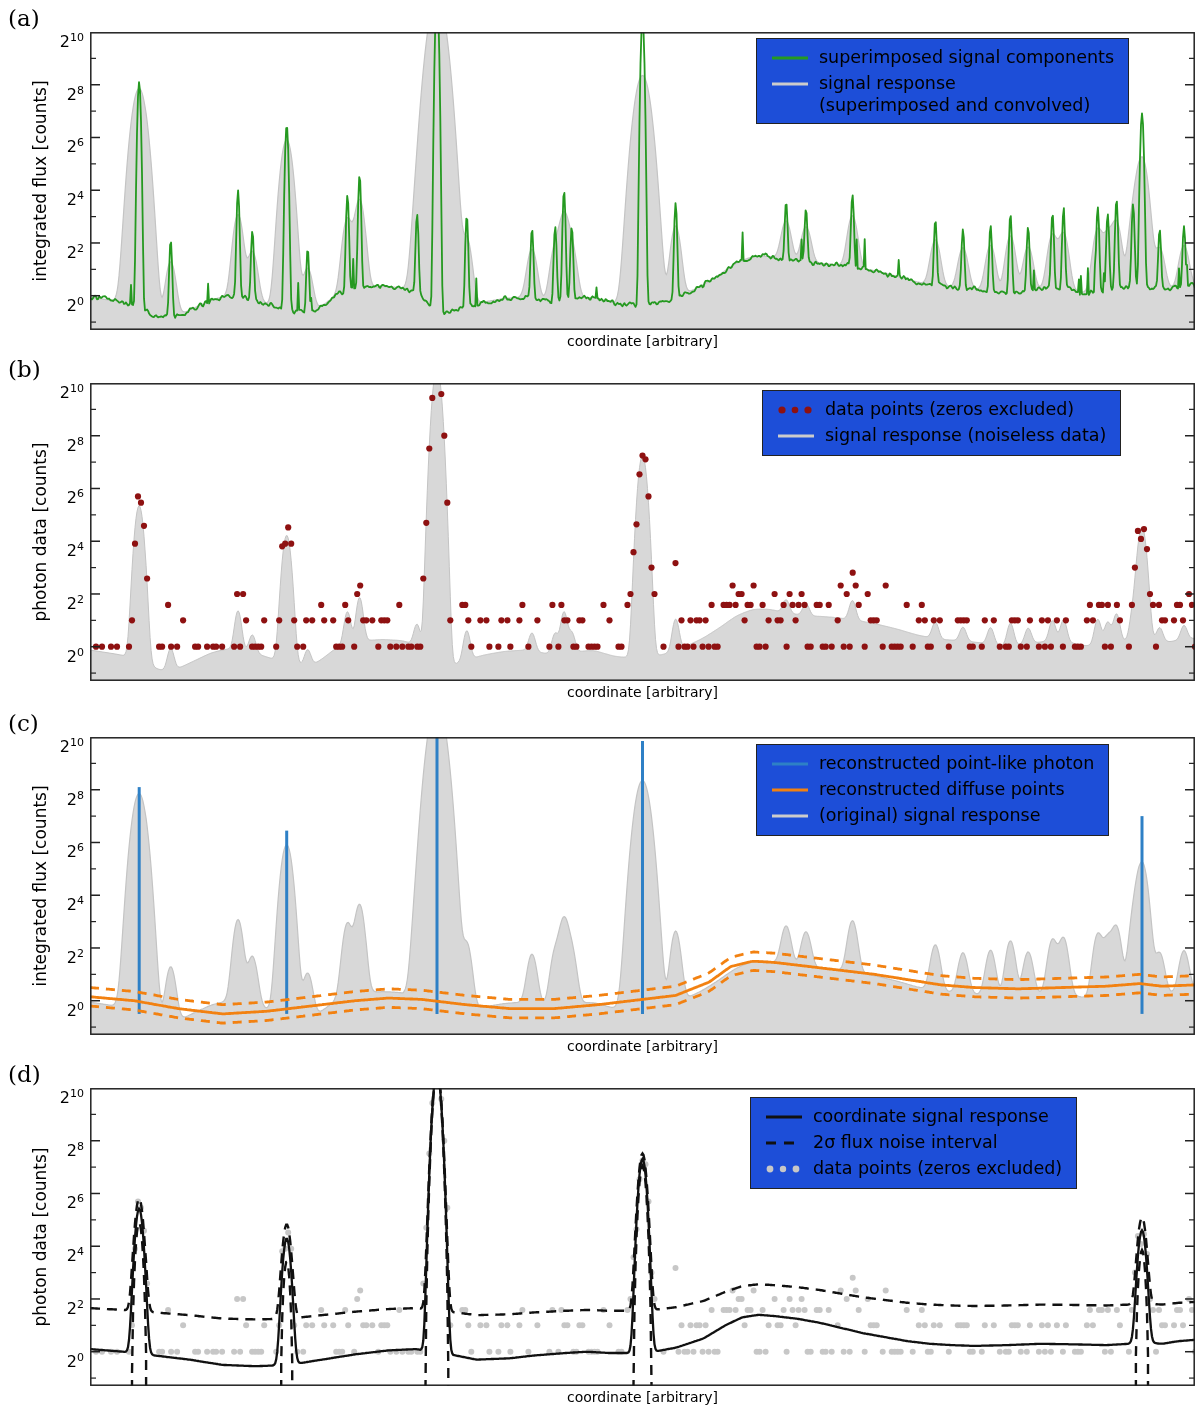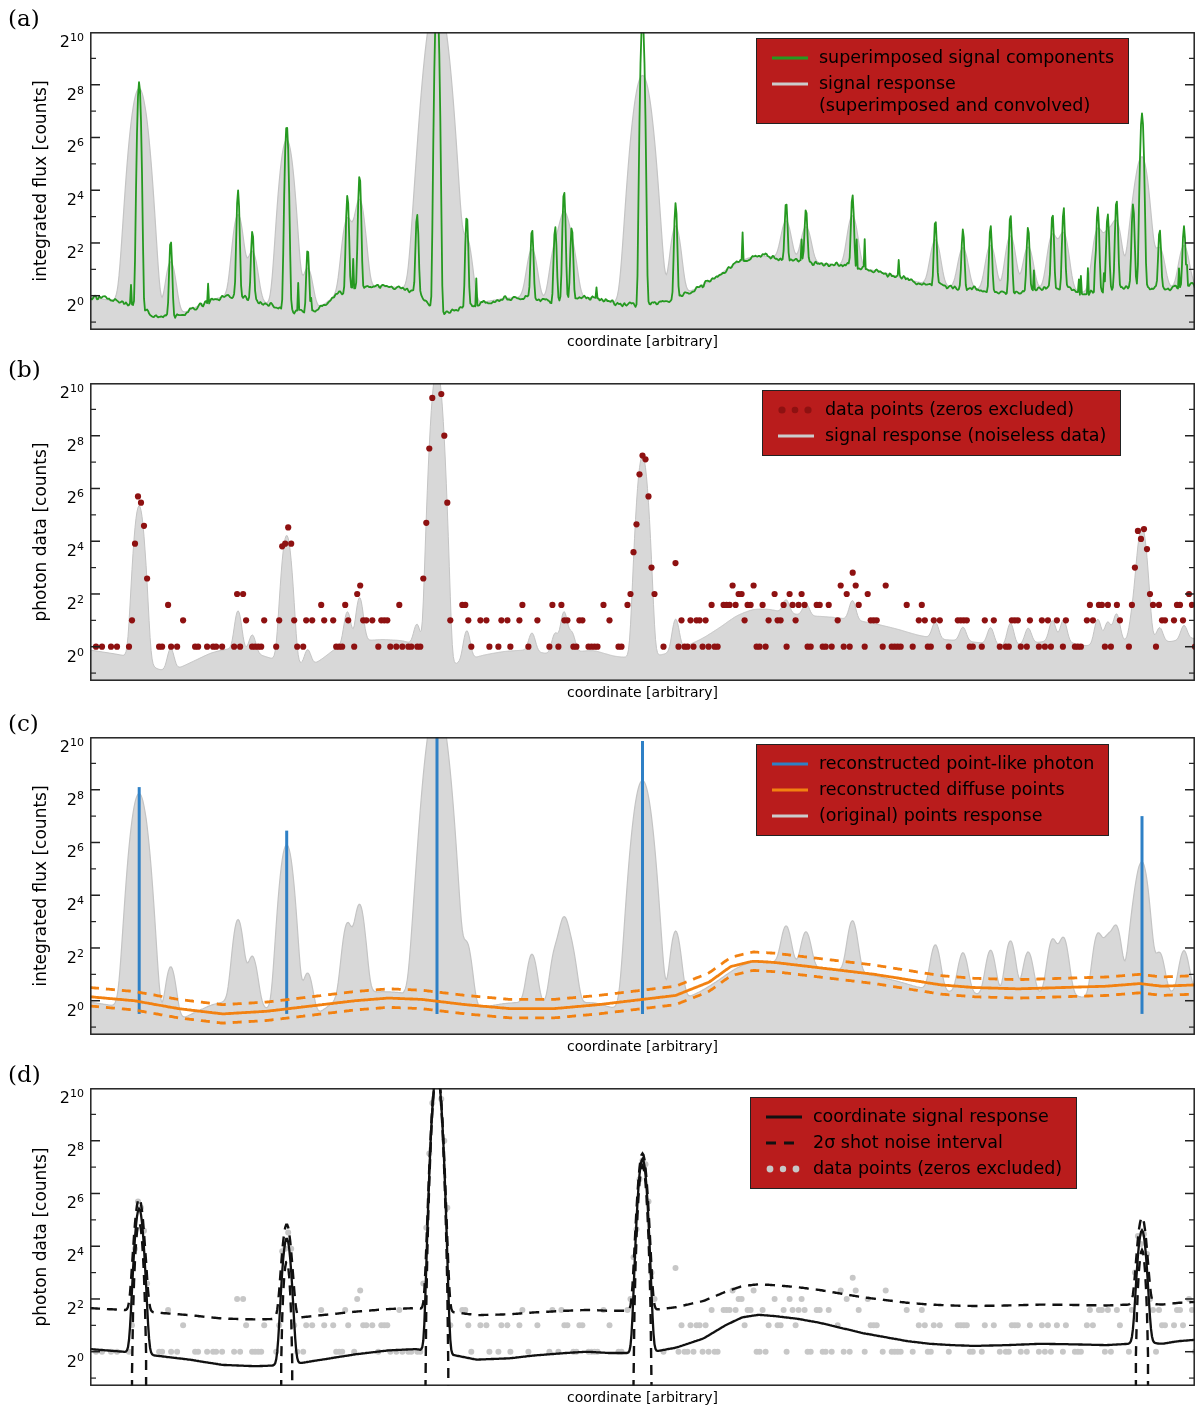--- a/index.html
+++ b/index.html
@@ -5,21 +5,21 @@
   html,body{margin:0;padding:0;background:#ffffff;}
   body{width:1200px;height:1409px;position:relative;font-family:"DejaVu Sans",sans-serif;color:#000;}
   .panel{position:absolute;left:0;width:1200px;height:298px;}
   .plotbox{position:absolute;left:90px;top:0;width:1105px;height:298px;}
   .panel-letter{position:absolute;left:8px;top:-27px;font-family:"DejaVu Serif",serif;font-size:23px;color:#000;}
   .ylabel{position:absolute;left:30px;top:298px;width:298px;height:20px;transform:rotate(-90deg);transform-origin:0 0;text-align:center;font-size:17px;white-space:nowrap;}
   .yticks{position:absolute;left:38px;top:11px;width:46px;height:298px;}
   .ytick{position:absolute;right:0;width:46px;text-align:right;font-size:16px;line-height:20px;white-space:nowrap;}
   .ytick sup{font-size:11px;line-height:0;}
   .xlabel{position:absolute;left:90px;top:301px;width:1105px;text-align:center;font-size:14px;}
-  .legend{position:absolute;background:#b91c1c;border:1.4px solid #222;padding:7px 14px 7px 10px;display:flex;flex-direction:column;gap:2px;z-index:5;}
+  .legend{position:absolute;background:#1d4ed8;border:1.4px solid #222;padding:7px 14px 7px 10px;display:flex;flex-direction:column;gap:2px;z-index:5;}
   .lrow{display:flex;align-items:flex-start;min-height:24px;}
   .lsample{width:52px;flex:0 0 52px;display:flex;align-items:center;height:24px;}
   .llabel{font-size:17.5px;line-height:22px;white-space:pre-line;}
   svg{display:block;}
 </style>
 </head>
 <body>
 
 <section class="panel" style="top:32px">
   <div class="panel-letter">(a)</div>
@@ -483,21 +483,21 @@
           </svg>
         </span>
       <span class="llabel">reconstructed diffuse points</span>
     </div>
     <div class="lrow">
       <span class="lsample">
           <svg width="46" height="14">
             <line x1="5" y1="7" x2="41" y2="7" stroke-width="3" stroke="#cccccc"></line>
           </svg>
         </span>
-      <span class="llabel">(original) points response</span>
+      <span class="llabel">(original) signal response</span>
     </div>
   </div>
 </section>
 
 <section class="panel" style="top:1088px">
   <div class="panel-letter">(d)</div>
   <div class="ylabel">photon data [counts]</div>
   <div class="yticks" id="yticks-d">
       <div class="ytick" style="top: -11px;">2<sup>10</sup></div>
       <div class="ytick" style="top: 41.7434px;">2<sup>8</sup></div>
@@ -811,21 +811,21 @@
           </svg>
         </span>
       <span class="llabel">coordinate signal response</span>
     </div>
     <div class="lrow">
       <span class="lsample">
           <svg width="46" height="14">
             <line x1="5" y1="7" x2="41" y2="7" stroke-width="2.8" stroke-dasharray="10 8" stroke="#111111"></line>
           </svg>
         </span>
-      <span class="llabel">2σ shot noise interval</span>
+      <span class="llabel">2σ flux noise interval</span>
     </div>
     <div class="lrow">
       <span class="lsample">
           <svg width="46" height="14">
             <circle cx="9" cy="7" r="3.4" fill="#c7c7c7"></circle>
             <circle cx="22" cy="7" r="3.2" fill="#c7c7c7"></circle>
             <circle cx="35" cy="7" r="3.4" fill="#c7c7c7"></circle>
           </svg>
         </span>
       <span class="llabel">data points (zeros excluded)</span>

